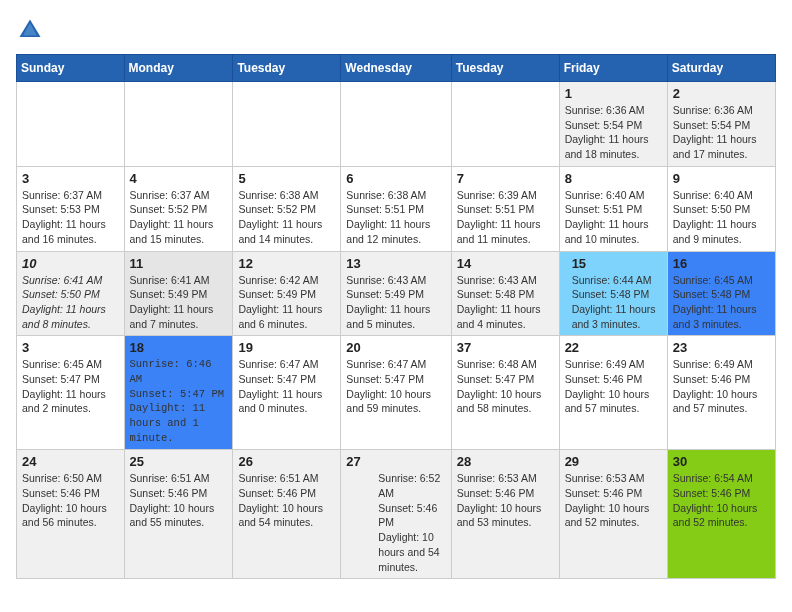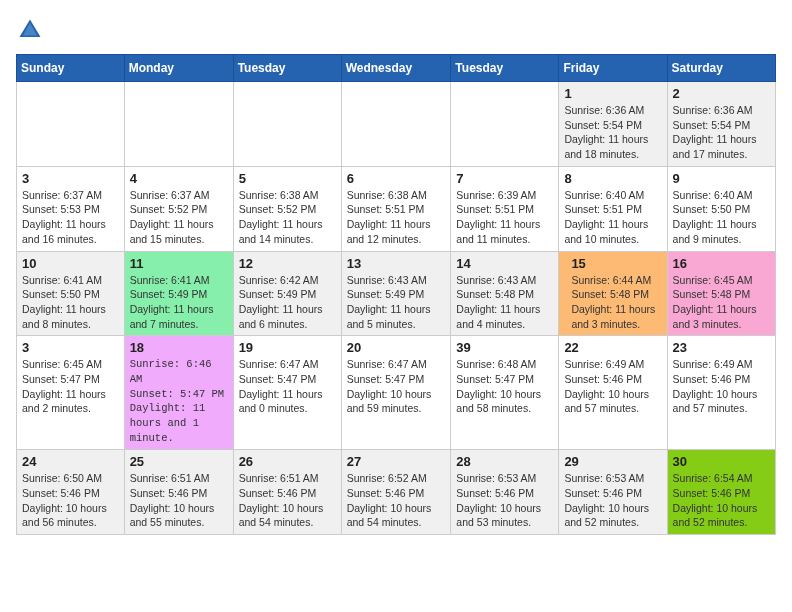--- a/index.html
+++ b/index.html
@@ -180,27 +180,27 @@
 Daylight: 11 hours and 10 minutes.</div>
         </td>
         <td style="background: rgb(255, 255, 255);">
           <span class="day-number">9</span>
           <div class="day-info" style="white-space: pre-line;">Sunrise: 6:40 AM
 Sunset: 5:50 PM
 Daylight: 11 hours and 9 minutes.</div>
         </td>
       </tr>
       <tr class="row-odd">
-        <td style="background: rgb(240, 240, 240);">
+        <td style="background: rgb(240, 240, 240); font-style: italic;">
           <span class="day-number">10</span>
           <div class="day-info" style="white-space: pre-line;">Sunrise: 6:41 AM
 Sunset: 5:50 PM
 Daylight: 11 hours and 8 minutes.</div>
         </td>
-        <td style="background: #86efac;">
+        <td style="background: #e5e5e5;">
           <span class="day-number">11</span>
           <div class="day-info" style="white-space: pre-line;">Sunrise: 6:41 AM
 Sunset: 5:49 PM
 Daylight: 11 hours and 7 minutes.</div>
         </td>
         <td style="background: rgb(240, 240, 240); margin-left: 8px;">
           <span class="day-number">12</span>
           <div class="day-info" style="white-space: pre-line;">Sunrise: 6:42 AM
 Sunset: 5:49 PM
 Daylight: 11 hours and 6 minutes.</div>
@@ -210,60 +210,60 @@
           <div class="day-info" style="white-space: pre-line;">Sunrise: 6:43 AM
 Sunset: 5:49 PM
 Daylight: 11 hours and 5 minutes.</div>
         </td>
         <td style="background: rgb(240, 240, 240);">
           <span class="day-number">14</span>
           <div class="day-info" style="white-space: pre-line;">Sunrise: 6:43 AM
 Sunset: 5:48 PM
 Daylight: 11 hours and 4 minutes.</div>
         </td>
-        <td style="background: #fdba74; padding-left: 12px;">
+        <td style="background: #7dd3fc; padding-left: 12px;">
           <span class="day-number">15</span>
           <div class="day-info" style="white-space: pre-line;">Sunrise: 6:44 AM
 Sunset: 5:48 PM
 Daylight: 11 hours and 3 minutes.</div>
         </td>
-        <td style="background: #f9a8d4;">
+        <td style="background: #3b82f6;">
           <span class="day-number">16</span>
           <div class="day-info" style="white-space: pre-line;">Sunrise: 6:45 AM
 Sunset: 5:48 PM
 Daylight: 11 hours and 3 minutes.</div>
         </td>
       </tr>
       <tr class="row-even">
         <td style="background: rgb(255, 255, 255);">
           <span class="day-number">3</span>
           <div class="day-info" style="white-space: pre-line;">Sunrise: 6:45 AM
 Sunset: 5:47 PM
 Daylight: 11 hours and 2 minutes.</div>
         </td>
-        <td style="background: #f0abfc;">
+        <td style="background: #3b82f6;">
           <span class="day-number">18</span>
           <div class="day-info" style="white-space: pre-line; font-family: Liberation Mono, monospace;">Sunrise: 6:46 AM
 Sunset: 5:47 PM
 Daylight: 11 hours and 1 minute.</div>
         </td>
         <td style="background: rgb(255, 255, 255);">
           <span class="day-number">19</span>
           <div class="day-info" style="white-space: pre-line;">Sunrise: 6:47 AM
 Sunset: 5:47 PM
 Daylight: 11 hours and 0 minutes.</div>
         </td>
         <td style="background: rgb(255, 255, 255);">
           <span class="day-number">20</span>
           <div class="day-info" style="white-space: pre-line;">Sunrise: 6:47 AM
 Sunset: 5:47 PM
 Daylight: 10 hours and 59 minutes.</div>
         </td>
         <td style="background: rgb(255, 255, 255);">
-          <span class="day-number">39</span>
+          <span class="day-number">37</span>
           <div class="day-info" style="white-space: pre-line;">Sunrise: 6:48 AM
 Sunset: 5:47 PM
 Daylight: 10 hours and 58 minutes.</div>
         </td>
         <td style="background: rgb(255, 255, 255);">
           <span class="day-number">22</span>
           <div class="day-info" style="white-space: pre-line;">Sunrise: 6:49 AM
 Sunset: 5:46 PM
 Daylight: 10 hours and 57 minutes.</div>
         </td>
@@ -288,21 +288,21 @@
 Daylight: 10 hours and 55 minutes.</div>
         </td>
         <td style="background: rgb(240, 240, 240);">
           <span class="day-number">26</span>
           <div class="day-info" style="white-space: pre-line;">Sunrise: 6:51 AM
 Sunset: 5:46 PM
 Daylight: 10 hours and 54 minutes.</div>
         </td>
         <td style="background: rgb(240, 240, 240);">
           <span class="day-number">27</span>
-          <div class="day-info" style="white-space: pre-line;">Sunrise: 6:52 AM
+          <div class="day-info" style="white-space: pre-line; margin-left: 32px;">Sunrise: 6:52 AM
 Sunset: 5:46 PM
 Daylight: 10 hours and 54 minutes.</div>
         </td>
         <td style="background: rgb(240, 240, 240);">
           <span class="day-number">28</span>
           <div class="day-info" style="white-space: pre-line;">Sunrise: 6:53 AM
 Sunset: 5:46 PM
 Daylight: 10 hours and 53 minutes.</div>
         </td>
         <td style="background: rgb(240, 240, 240);">

